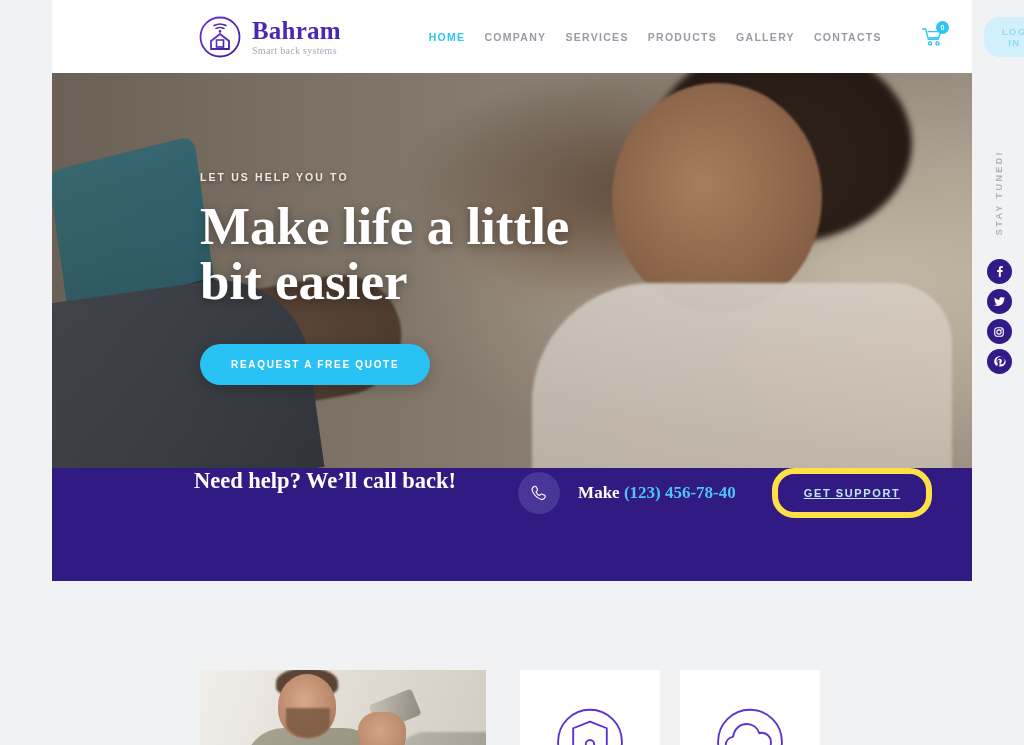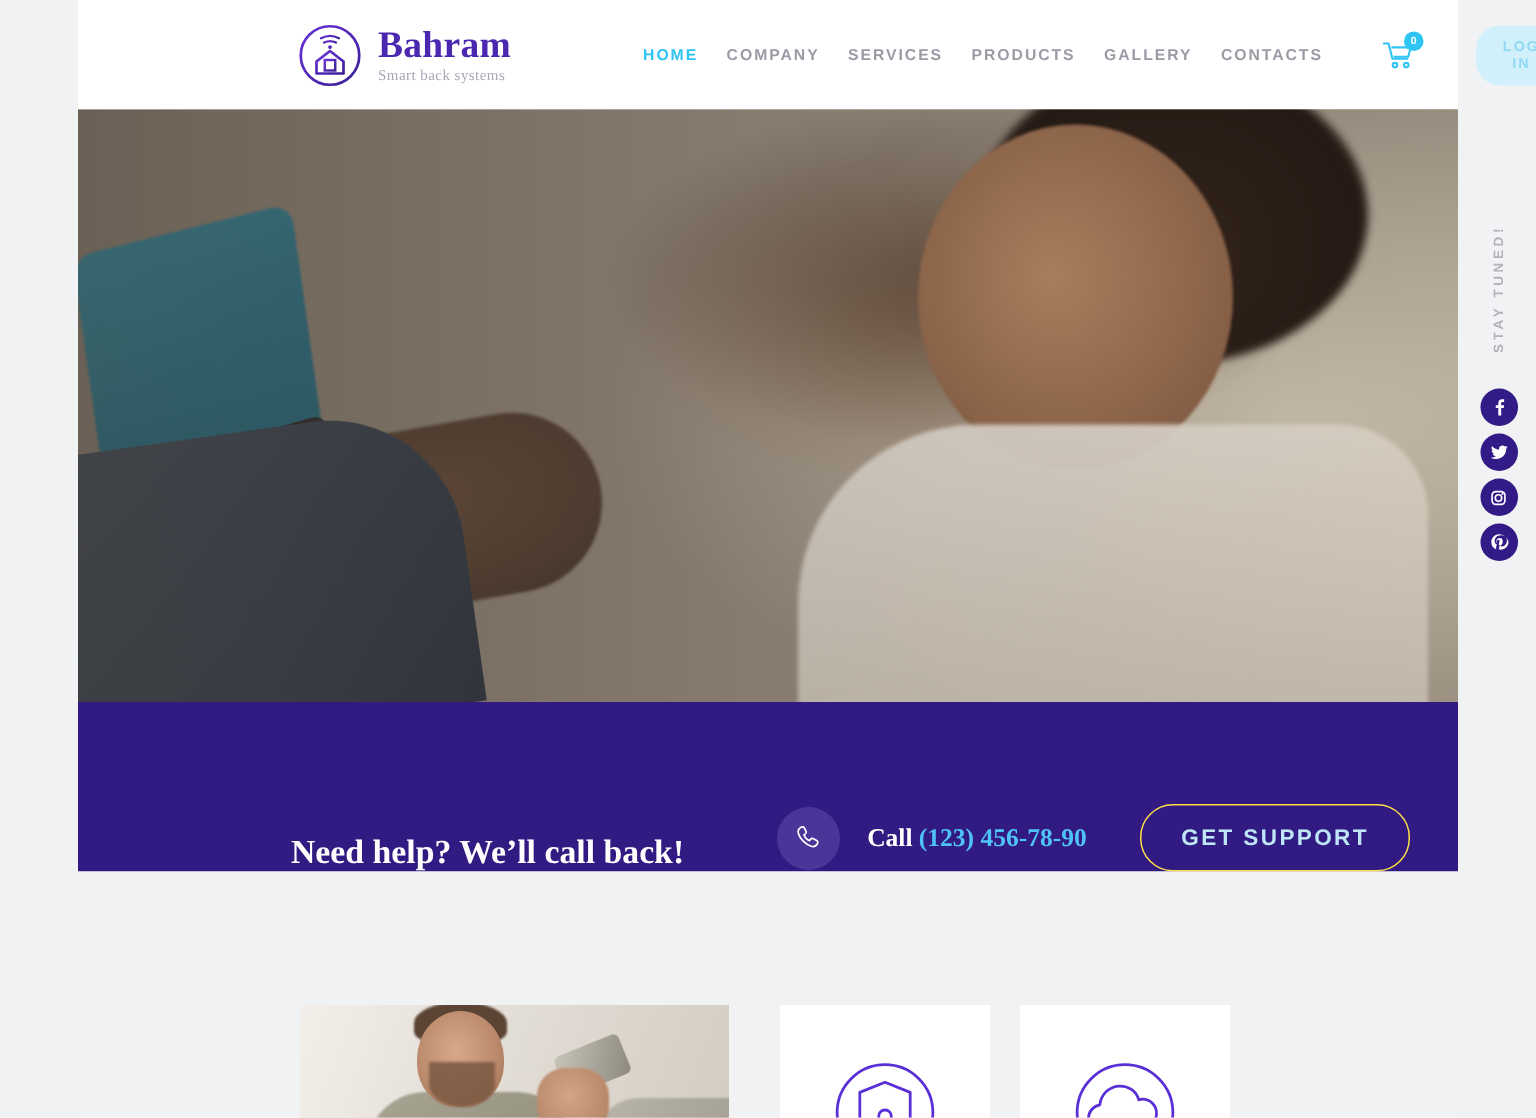--- a/index.html
+++ b/index.html
@@ -225,21 +225,21 @@
     cursor: pointer;
     font-family: "Liberation Sans", sans-serif;
     box-shadow: 0 4px 14px rgba(0,0,0,.18);
   }
 
   
   .callback {
     height: 113px;
     background: #311b82;
     display: flex;
-    align-items: flex-end;
+    align-items: flex-start;
     padding-left: 142px;
   }
   .callback-title {
     font-family: "Liberation Serif", serif;
     color: #ffffff;
     font-size: 22.5px;
     font-weight: bold;
   }
   .callback-right {
     display: flex;
@@ -257,31 +257,32 @@
     font-family: "Liberation Serif", serif;
     font-size: 17px;
     font-weight: bold;
     color: #ffffff;
     white-space: nowrap;
   }
   .callback-phone .num { color: #4fc3f7; }
   .support-btn {
     margin-left: 18px;
     background: transparent;
-    border: 1px solid #fde047;
+    border: 6px solid #fde047;
     color: #bfe6f7;
     border-radius: 22px;
     padding: 13px 26px;
-    font-size: 15px;
+    font-size: 11px;
     letter-spacing: 1.6px;
     font-weight: 700;
     text-transform: uppercase;
     cursor: pointer;
     font-family: "Liberation Sans", sans-serif;
     white-space: nowrap;
+    text-decoration: underline;
   }
 
   
   .features {
     background: #f1f2f4;
     height: 164px;
     position: relative;
   }
   .feature-photo {
     position: absolute;
@@ -452,33 +453,38 @@
         <div class="couch"></div>
         <div class="hair"></div>
         <div class="face"></div>
         <div class="sweater"></div>
         <div class="pillow"></div>
         <div class="arm"></div>
         <div class="remote"></div>
         <div class="jeans"></div>
       </div>
       <div class="hero-overlay"></div>
+      <div class="hero-content">
+        <div class="hero-eyebrow">LET US HELP YOU TO</div>
+        <div class="hero-title">Make life a little bit easier</div>
+        <button class="hero-cta">REAQUEST A FREE QUOTE</button>
+      </div>
     </div>
 
     <div class="callback">
       <div class="callback-title">Need help? We’ll call back!</div>
       <div class="callback-right">
         <span class="phone-circle">
           <svg viewBox="0 0 20 20" width="19" height="19">
             <path d="M4.2 2.6 c1.1 -0.6 2 -0.2 2.5 0.8 l1 2 c0.4 0.9 0.2 1.5 -0.6 2.1 l-0.8 0.6 c0.6 1.7 2.1 3.3 3.9 4 l0.6 -0.8 c0.6 -0.8 1.2 -1 2.1 -0.6 l2 1 c1 0.5 1.4 1.4 0.8 2.5 c-0.8 1.5 -2.6 2.3 -4.3 1.8 C7.4 14.7 3.4 10.7 2.4 7 C1.9 5.3 2.7 3.5 4.2 2.6 Z" fill="none" stroke="#ffffff" stroke-width="1.2" stroke-linejoin="round"></path>
           </svg>
         </span>
         <span class="callback-phone">
-          <span>Call</span>
-          <span class="num">(123) 456-78-90</span>
+          <span>Make</span>
+          <span class="num">(123) 456-78-40</span>
         </span>
         <button class="support-btn">GET SUPPORT</button>
       </div>
     </div>
 
     <div class="features">
       <div class="feature-photo">
         <div class="wall"></div>
         <div class="man-body"></div>
         <div class="legs"></div>

